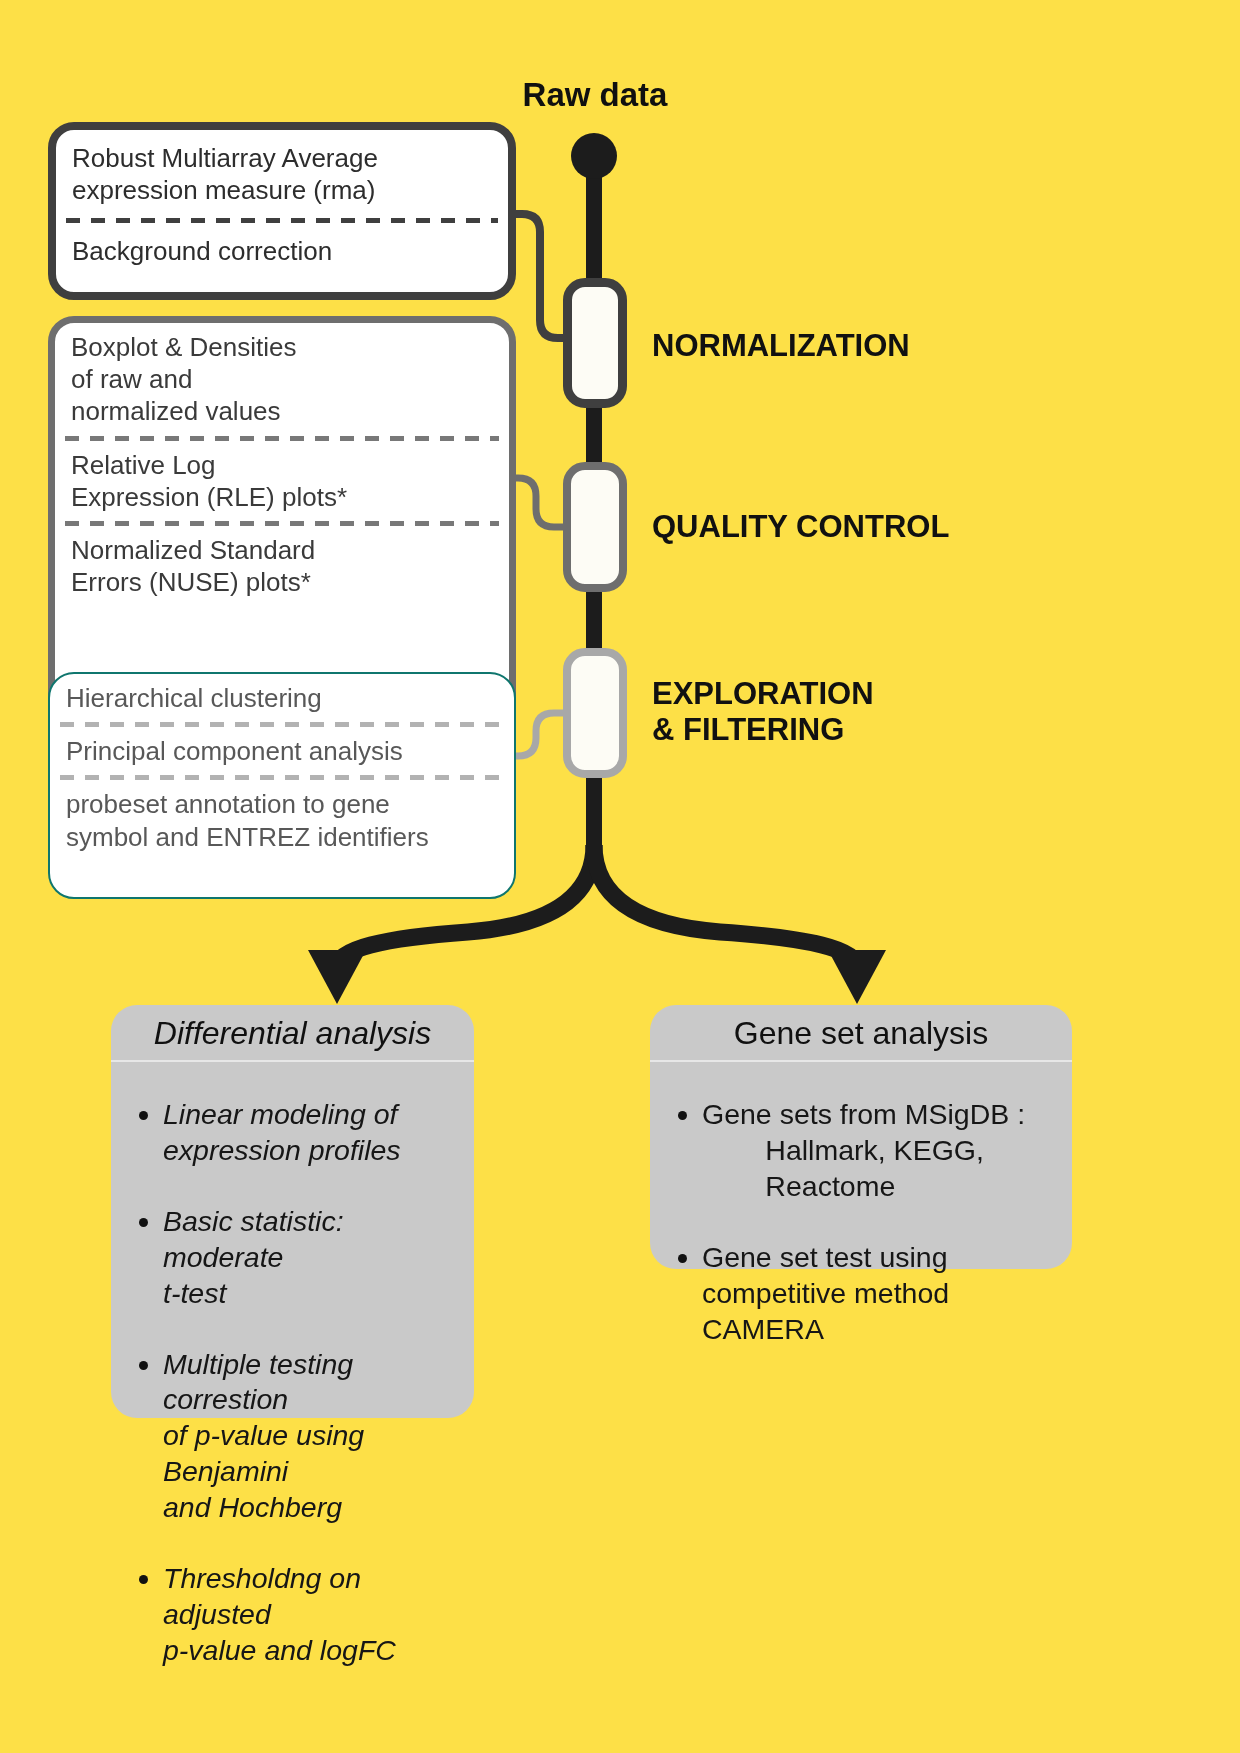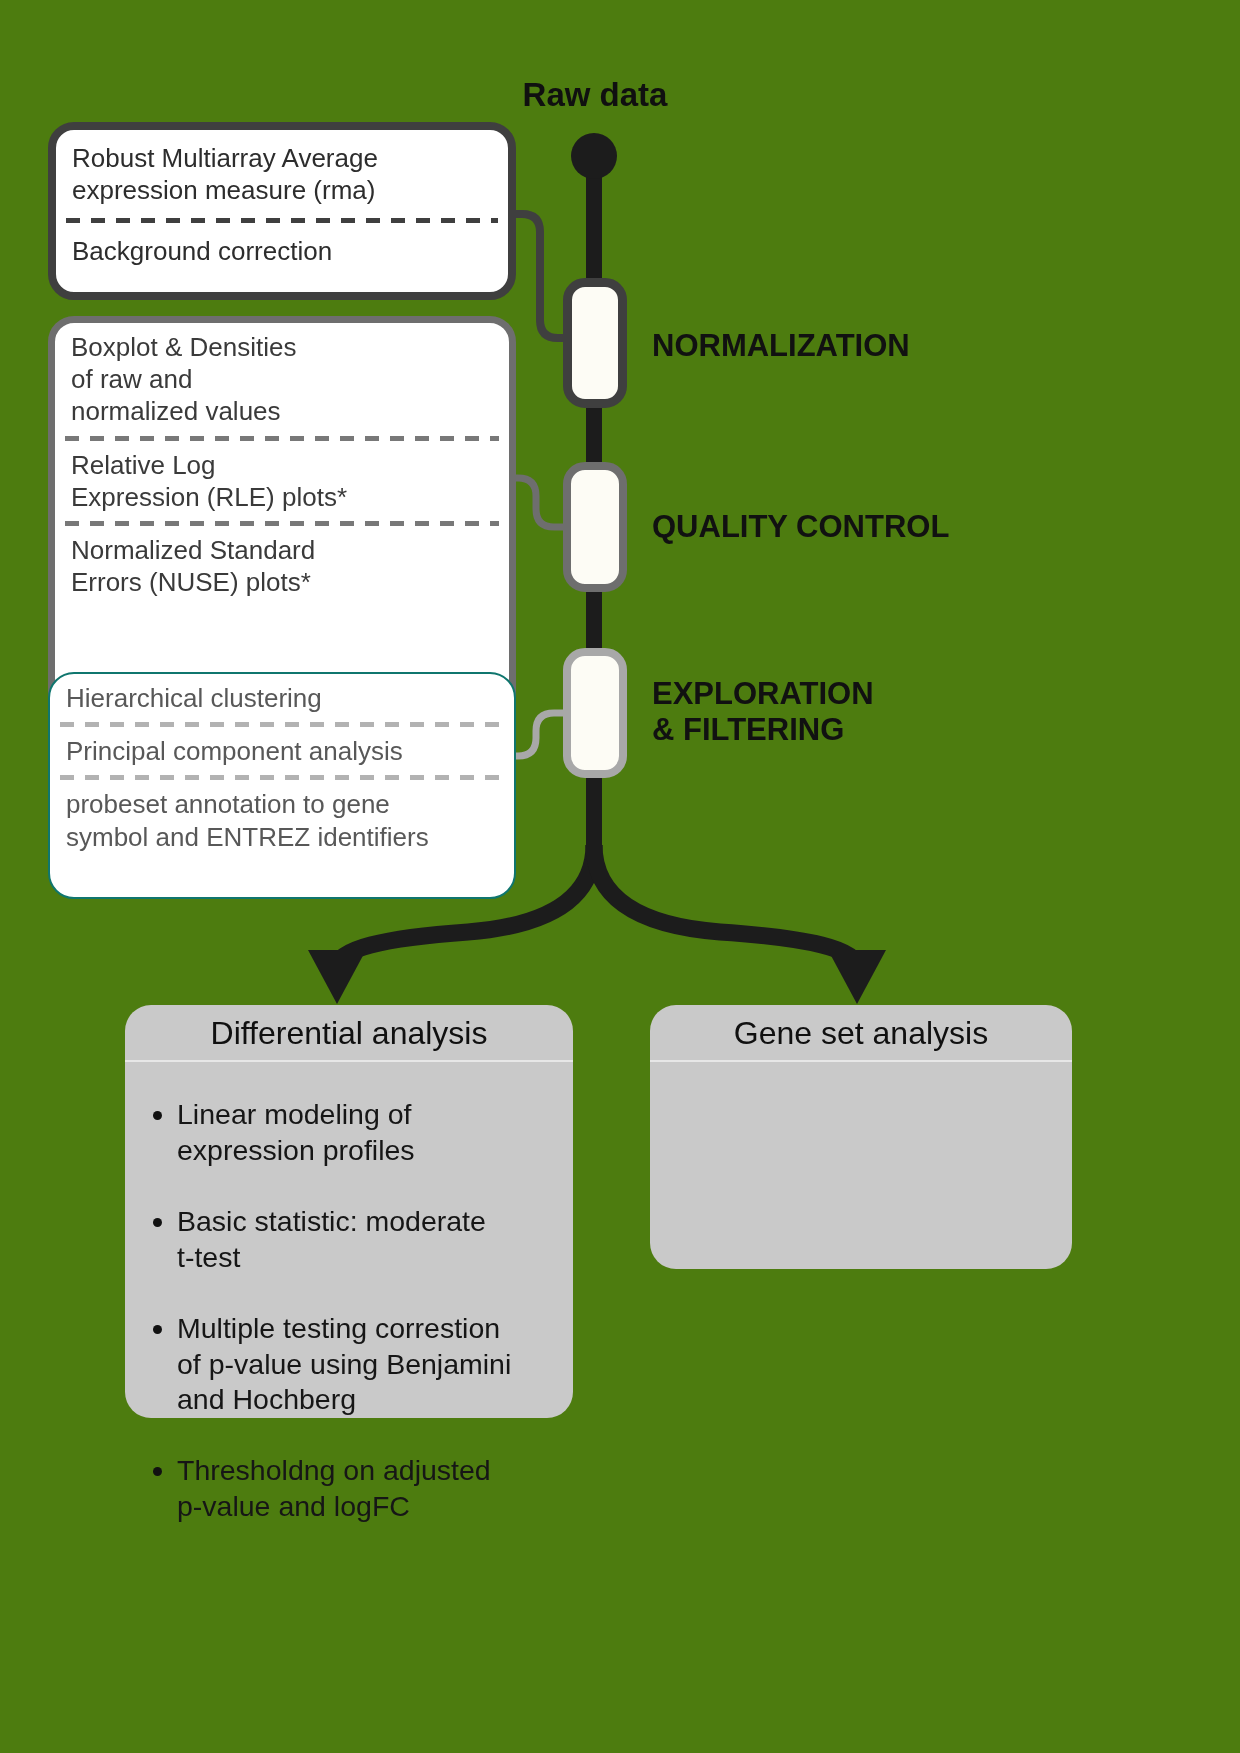--- a/index.html
+++ b/index.html
@@ -1,18 +1,18 @@
 <!DOCTYPE html>
 <html><head>
 <meta charset="utf-8">
 <style>
   * { margin:0; padding:0; box-sizing:border-box; }
   html,body { background:#ffffff; }
   body { font-family:"Liberation Sans", sans-serif; }
-  .canvas { position:relative; width:1240px; height:1753px; background:#4d7c0f; overflow:hidden; }
+  .canvas { position:relative; width:1240px; height:1753px; background:#fde047; overflow:hidden; }
   .prewrap { white-space:pre-wrap; }
 
   svg.wiring { position:absolute; left:0; top:0; width:1240px; height:1753px; }
 
   .raw-data { position:absolute; left:500px; top:76px; width:190px; text-align:center;
               font-size:33px; font-weight:bold; color:#101010; }
 
   
   .stage-box { position:absolute; left:48px; width:468px; border-radius:26px; background:#ffffff; }
   .stage-box .step { padding:8px 16px; font-size:26px; line-height:1.24; }
@@ -33,21 +33,21 @@
   .node3 { top:648px; border:8px solid #a8a8a8; }
 
   .stage-label { position:absolute; left:652px; font-size:31px; font-weight:bold;
                  color:#111111; line-height:1.16; }
   .label1 { top:328px; }
   .label2 { top:509px; }
   .label3 { top:676px; }
 
   
   .panel { position:absolute; top:1005px; background:#c9c9c9; border-radius:26px; color:#1c1c1c; }
-  .panel1 { left:125px; width:448px; height:413px; }
+  .panel1 { left:111px; width:363px; height:413px;font-style:italic; }
   .panel2 { left:650px; width:422px; height:264px; }
   .panel-title { font-size:32px; text-align:center; padding:10px 8px 8px;
                  border-bottom:2px solid #e7e7e7; color:#101010; }
   .bullets { list-style:disc; margin:14px 18px 0 52px; }
   .bullets li { font-size:28.5px; line-height:1.26; margin-bottom:9px; color:#161616;margin-top:35px; }
   .bullets li::marker { color:#111111; }
 </style>
 </head>
 <body>
 
@@ -117,15 +117,23 @@
       <li class="prewrap">Multiple testing correstion
 of p-value using Benjamini
 and Hochberg</li>
       <li class="prewrap">Thresholdng on adjusted
 p-value and logFC</li>
     </ul>
   </div>
 
   <div class="panel panel2">
     <div class="panel-title">Gene set analysis</div>
+    <ul class="bullets">
+      <li class="prewrap">Gene sets from MSigDB :
+        Hallmark, KEGG,
+        Reactome</li>
+      <li class="prewrap">Gene set test using
+competitive method
+CAMERA</li>
+    </ul>
   </div>
 
 </div>
 
 </body></html>

